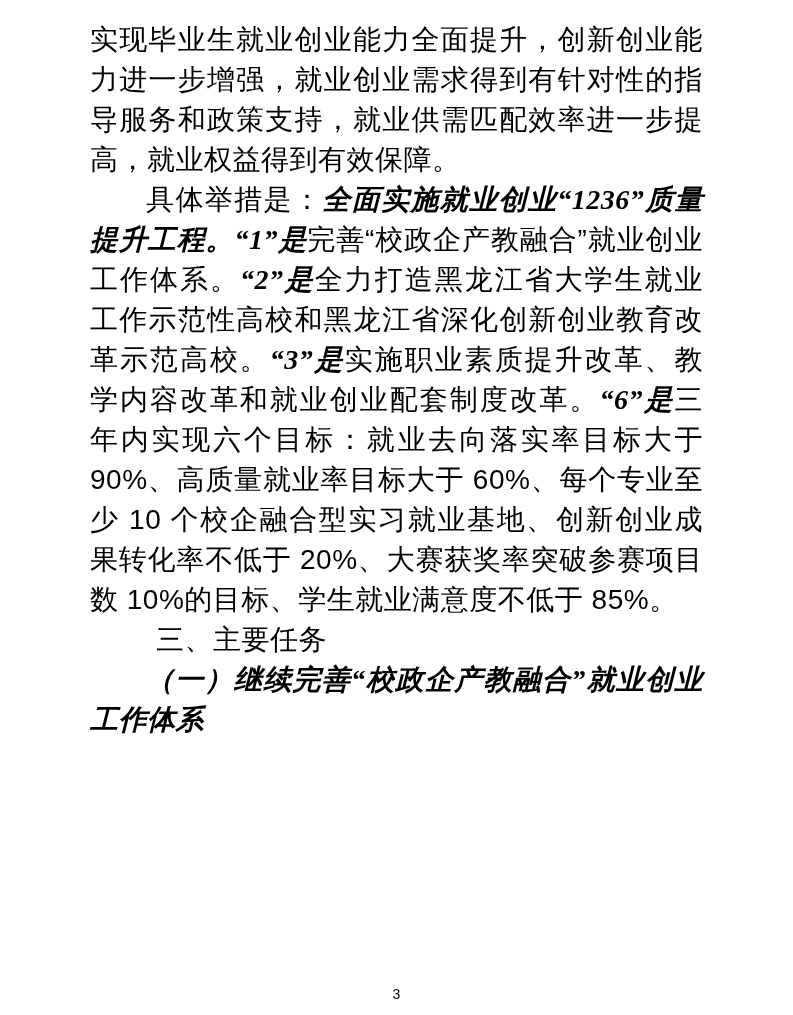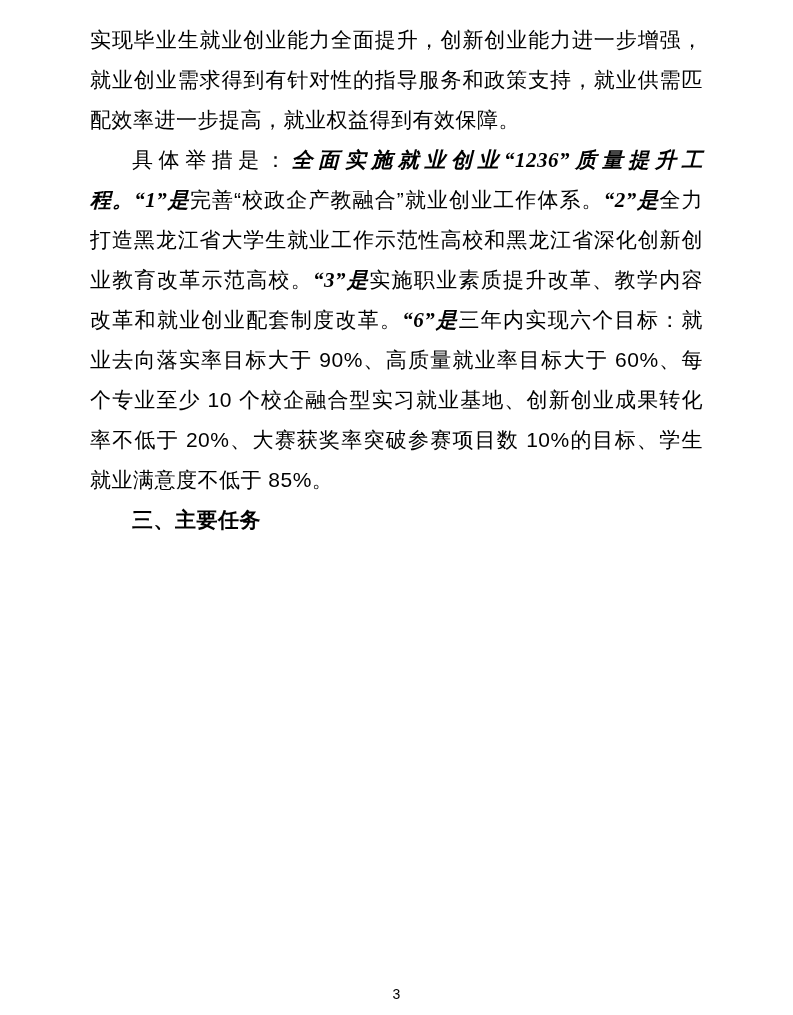--- a/index.html
+++ b/index.html
@@ -18,38 +18,39 @@
   }
   .doc-body {
     position: absolute;
     top: 20px;
     left: 90px;
     width: 613px;
   }
   .para {
     margin: 0;
     padding: 0;
-    font-size: 21px;
+    font-size: 28px;
     line-height: 40px;
     letter-spacing: 0.5px;
     text-align: justify;
     color: #000000;
   }
   .para.indent {
     text-indent: 2em;
   }
   
   .seg-normal {
     font-weight: normal;
     font-style: normal;
   }
   
   .seg-bold {
-    font-weight: bold;
+    font-weight: normal;
     font-style: normal;
+    margin-left: 10px;
   }
   
   .seg-bold-kai {
     font-family: "Liberation Serif", serif;
     font-weight: bold;
     font-style: italic;
   }
   .para.heading1 {
     font-weight: bold;
   }
@@ -65,17 +66,18 @@
   }
 </style>
 </head>
 <body>
 
 <div class="page">
   <div class="doc-body">
       <p class="para body"><span class="seg-normal">实现毕业生就业创业能力全面提升，创新创业能力进一步增强，就业创业需求得到有针对性的指导服务和政策支持，就业供需匹配效率进一步提高，就业权益得到有效保障。</span></p>
       <p class="para body indent"><span class="seg-normal">具体举措是：</span><span class="seg-bold-kai">全面实施就业创业“1236”质量提升工程。“1”是</span><span class="seg-normal">完善“校政企产教融合”就业创业工作体系。</span><span class="seg-bold-kai">“2”是</span><span class="seg-normal">全力打造黑龙江省大学生就业工作示范性高校和黑龙江省深化创新创业教育改革示范高校。</span><span class="seg-bold-kai">“3”是</span><span class="seg-normal">实施职业素质提升改革、教学内容改革和就业创业配套制度改革。</span><span class="seg-bold-kai">“6”是</span><span class="seg-normal">三年内实现六个目标：就业去向落实率目标大于 90%、高质量就业率目标大于 60%、每个专业至少 10 个校企融合型实习就业基地、创新创业成果转化率不低于 20%、大赛获奖率突破参赛项目数 10%的目标、学生就业满意度不低于 85%。</span></p>
       <p class="para heading1 indent"><span class="seg-bold">三、主要任务</span></p>
+      <p class="para heading2 indent"><span class="seg-bold-kai">（一）继续完善“校政企产教融合”就业创业工作体系</span></p>
     </div>
   <div class="footer">
     <span>3</span>
   </div>
 </div>
 
 </body></html>

